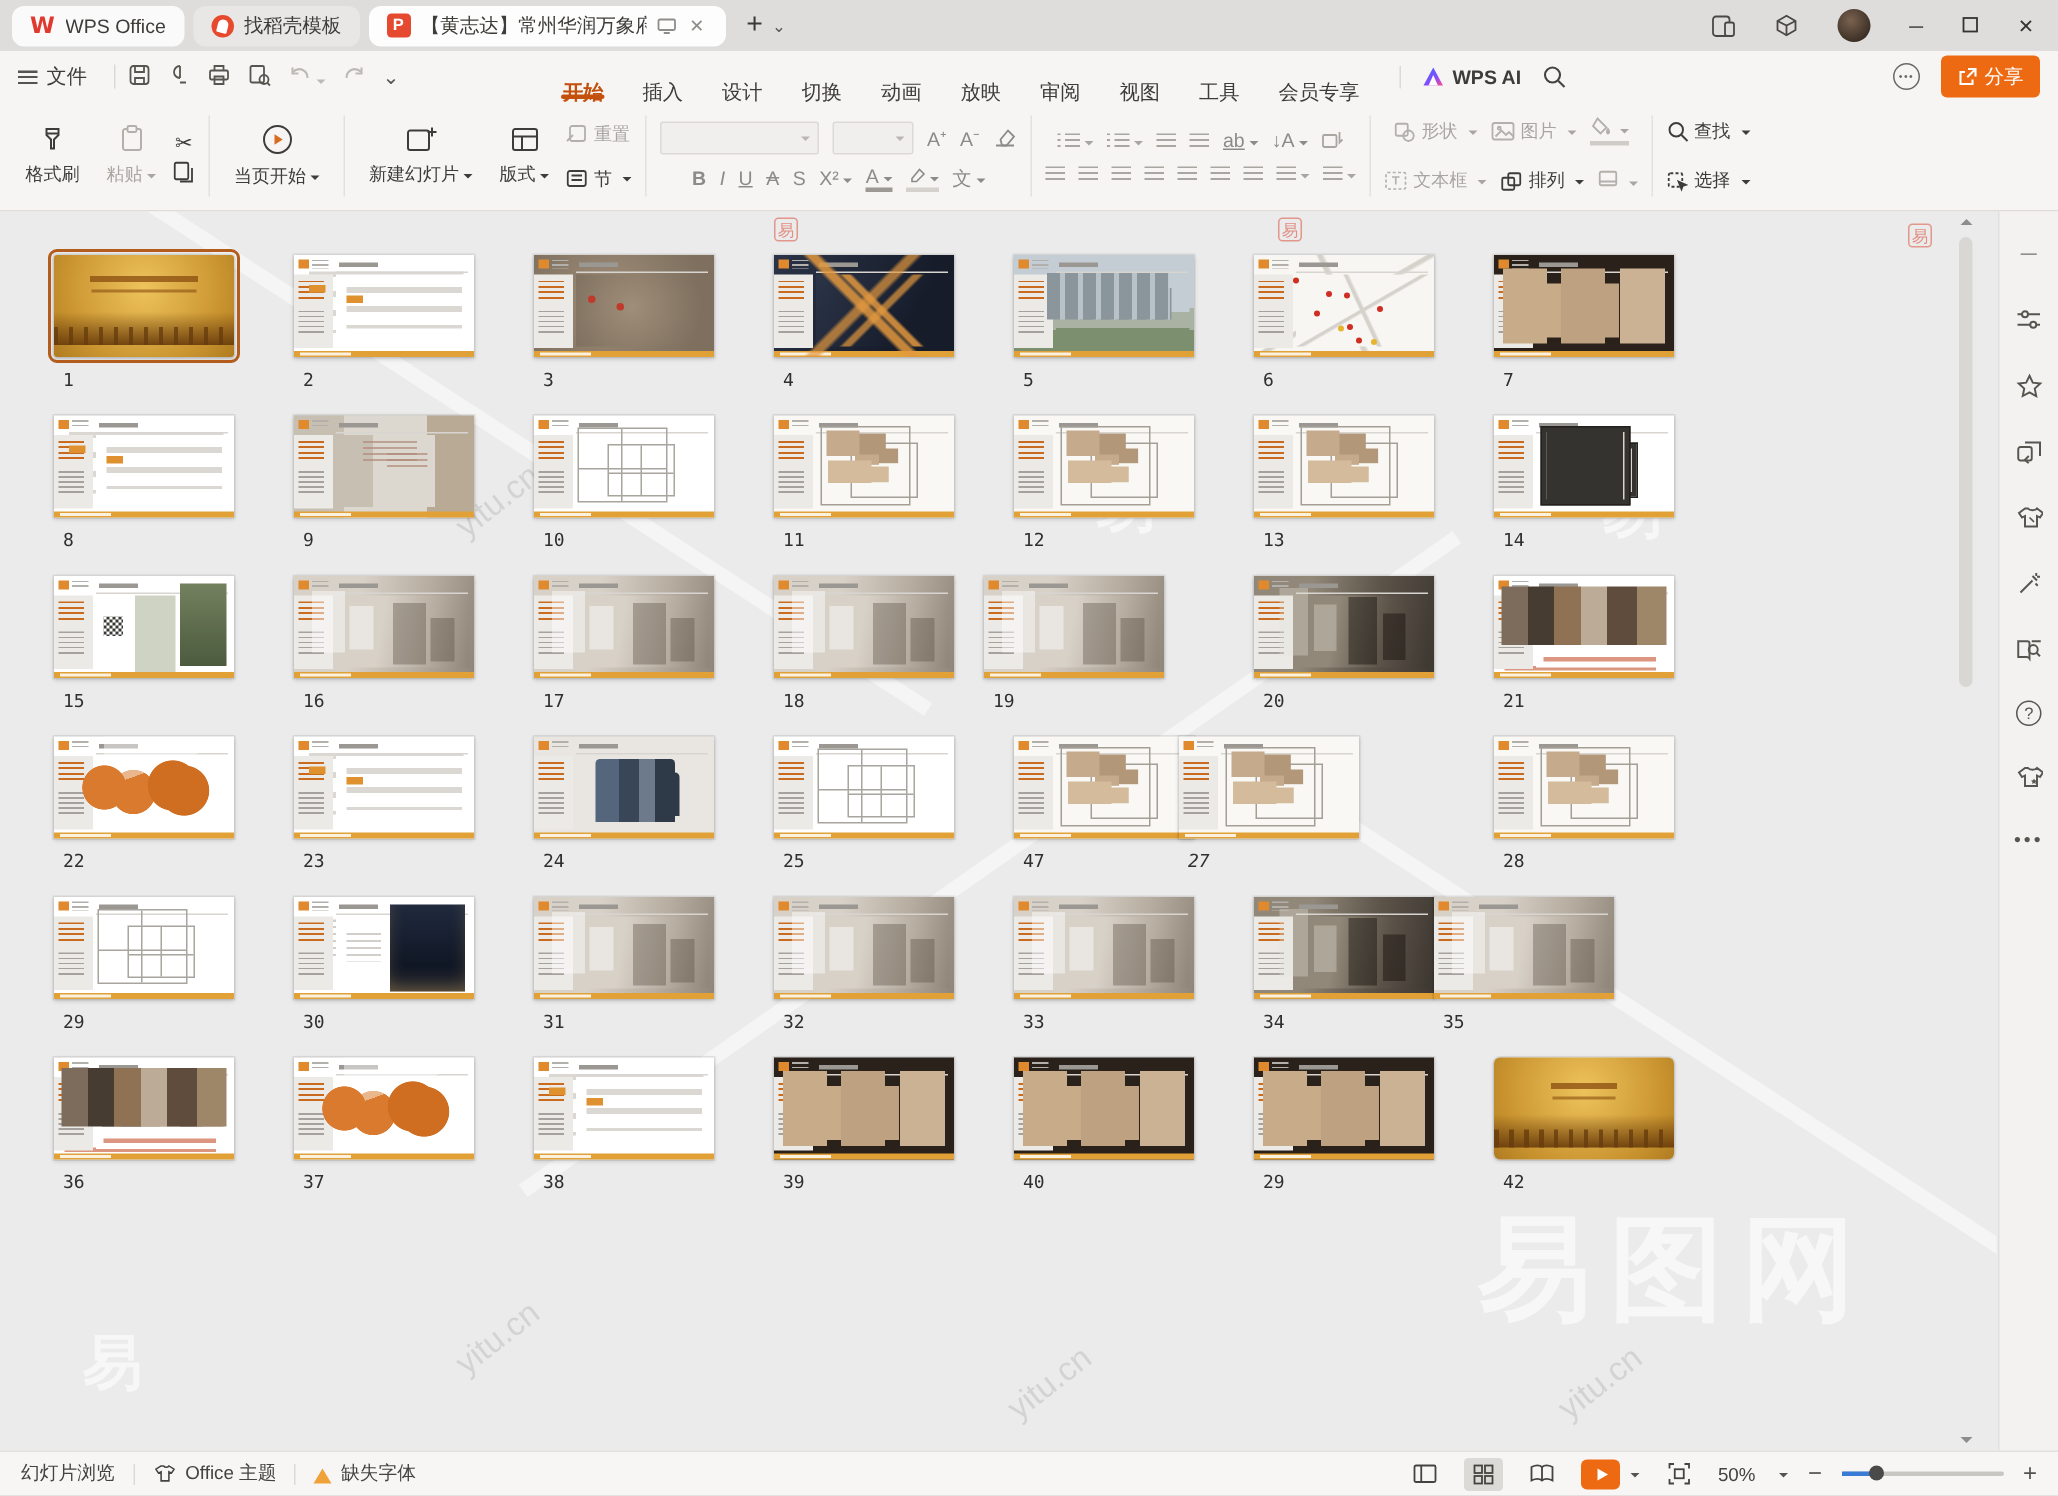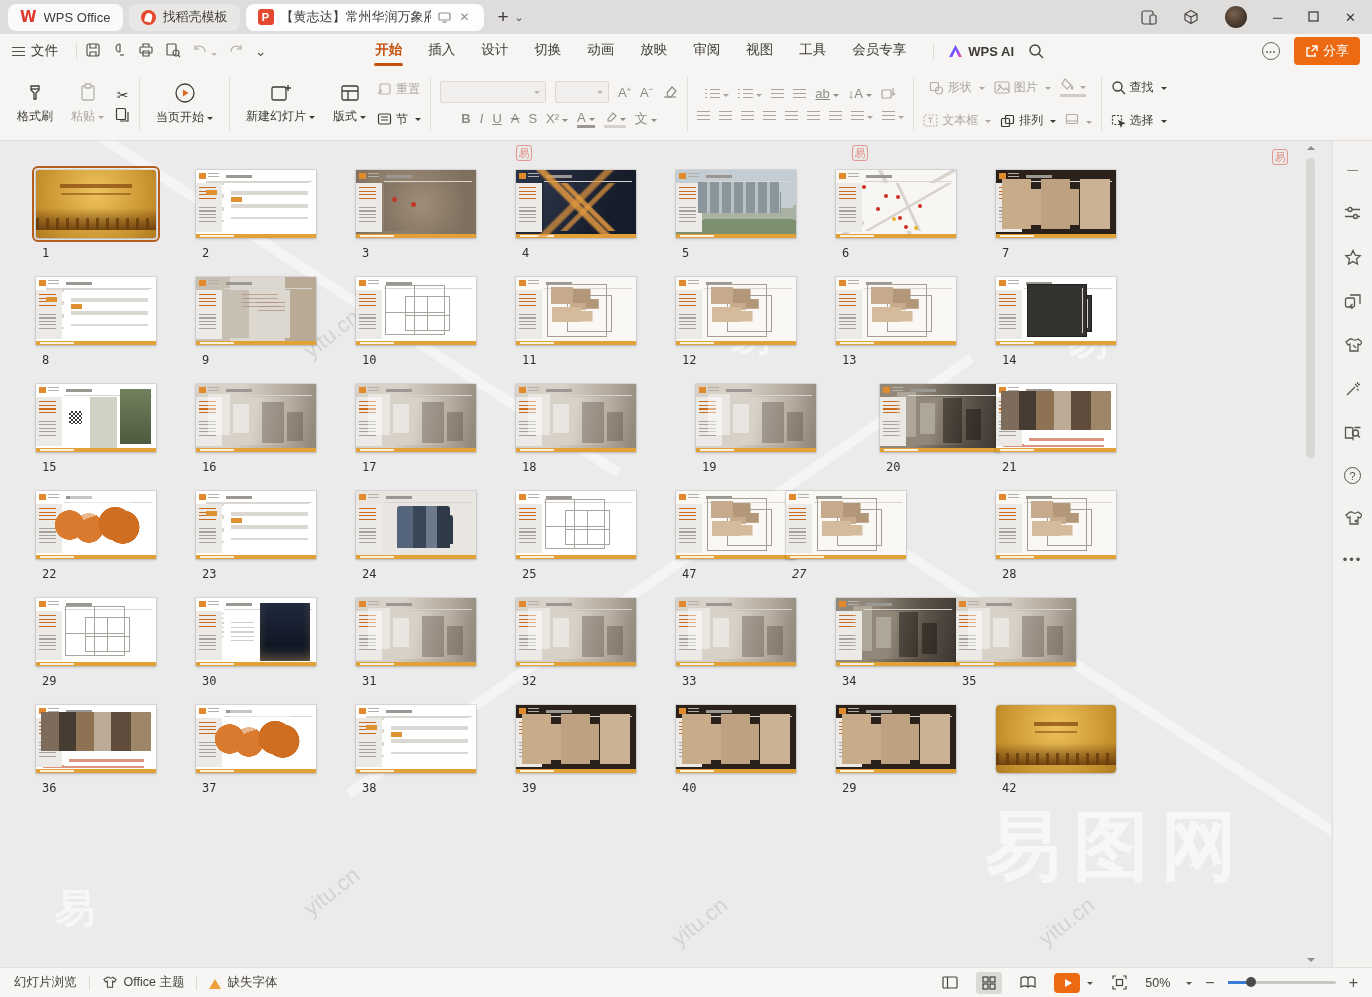--- a/index.html
+++ b/index.html
@@ -39,21 +39,21 @@
            display:flex;align-items:center;padding:0 12px;font-size:13.5px;}
   .hamb{display:inline-block;width:13px;height:9px;margin-right:6px;
         background:repeating-linear-gradient(to bottom,#55534f 0 1.4px,transparent 1.4px 3.9px);}
   .filelbl{margin-right:10px;}
   .vdiv{width:1px;height:16px;background:#dcdad7;margin:0 8px;}
   .qicons{display:flex;align-items:center;gap:11px;color:#57554f;}
   .qicons .dis{color:#bdbab6;}
   .dd{display:inline-block;width:0;height:0;border:3.5px solid transparent;
       border-top-color:currentColor;margin-left:3px;position:relative;top:2px;}
   .mtabs{display:flex;align-items:center;margin-left:96px;}
-  .mtab{padding:0 13px;height:34px;line-height:32px;position:relative;cursor:default;}
+  .mtab{padding:12px 13px;height:34px;line-height:32px;position:relative;cursor:default;}
   .mtab.active{color:#c4500e;font-weight:bold;}
   .mtab.active::after{content:"";position:absolute;left:12px;right:12px;bottom:2px;height:3px;
       border-radius:2px;background:#c4500e;}
   .ai{display:flex;align-items:center;gap:5px;margin-left:14px;padding-left:14px;
       border-left:1px solid #dcdad7;font-weight:bold;font-size:13px;}
   .searchicon{margin-left:14px;color:#45433f;display:flex;}
   .mright{margin-left:auto;display:flex;align-items:center;gap:14px;}
   .svc{width:18px;height:18px;border-radius:50%;border:1.4px solid #6b6966;color:#6b6966;
        font-size:7px;letter-spacing:1px;display:flex;align-items:center;justify-content:center;}
   .sharebtn{display:flex;align-items:center;gap:5px;background:#ed6a13;color:#fff;
@@ -813,33 +813,33 @@
             <div class="t-logo"></div>
             <div class="t-logolines"></div>
             <div class="t-title"></div>
             <div class="t-rule"></div>
             <div class="t-side"></div>
             <div class="t-img k-interior"></div>
             <div class="t-foot"></div>
           </div>
           <div class="num">18</div>
         </div>
-        <div class="cell" style="left: 696px; top: 243px;">
+        <div class="cell" style="left: 656px; top: 243px;">
           <div class="thumb k-interior">
             <div class="t-logo"></div>
             <div class="t-logolines"></div>
             <div class="t-title"></div>
             <div class="t-rule"></div>
             <div class="t-side"></div>
             <div class="t-img k-interior"></div>
             <div class="t-foot"></div>
           </div>
           <div class="num">19</div>
         </div>
-        <div class="cell" style="left: 836px; top: 243px; margin-left: 44px;">
+        <div class="cell" style="left: 836px; top: 243px;">
           <div class="thumb k-interior_dark">
             <div class="t-logo"></div>
             <div class="t-logolines"></div>
             <div class="t-title"></div>
             <div class="t-rule"></div>
             <div class="t-side"></div>
             <div class="t-img k-interior_dark"></div>
             <div class="t-foot"></div>
           </div>
           <div class="num">20</div>

